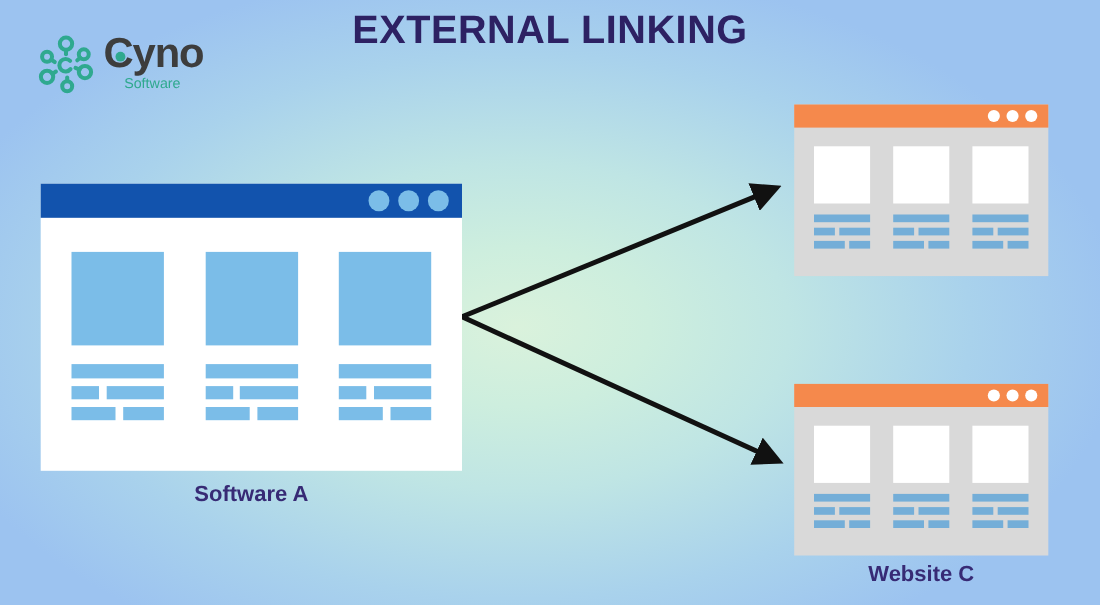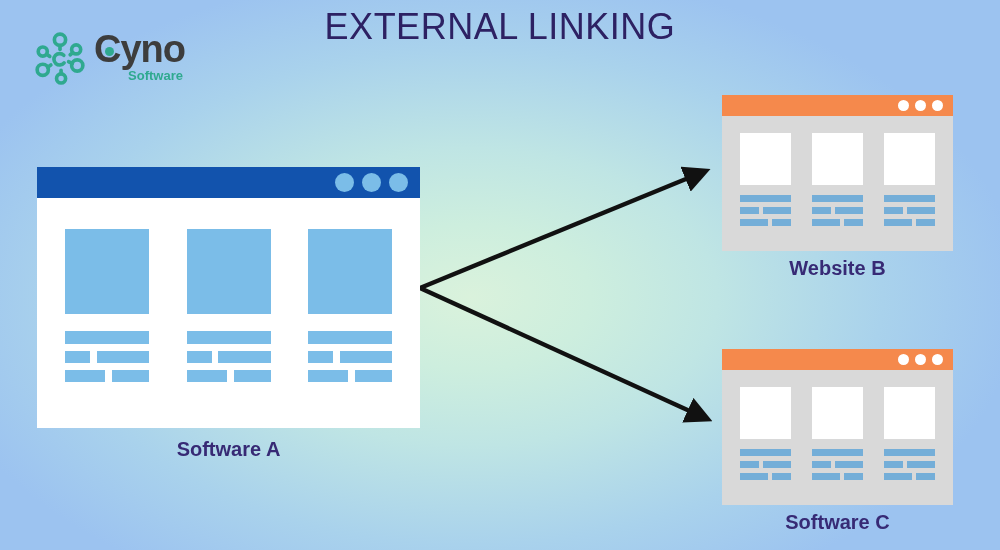--- a/index.html
+++ b/index.html
@@ -9,32 +9,32 @@
   .canvas {
     position:relative; width:1000px; height:550px; overflow:hidden;
     background:
       radial-gradient(ellipse 55% 60% at 47% 54%,
         #daf2dc 0%, #cdeede 22%, #bfe5e4 45%, #a9d2ec 75%, #9cc3f0 100%);
   }
 
   
   .main-title {
     position:absolute; top:6px; left:0; width:100%;
-    text-align:center; font-size:36px; font-weight:400;
+    text-align:center; font-size:36px; font-weight:700;
     letter-spacing:0.5px; color:#2d2163;
   }
 
   
   .logo { position:absolute; left:32px; top:30px; display:flex; align-items:flex-start; }
   .logo-icon { width:56px; height:56px; margin-right:6px; }
   .logo-text { position:relative; line-height:1; }
   .logo-brand { font-size:38px; font-weight:700; color:#3d3d3d; letter-spacing:-1px; }
   .logo-cdot { position:absolute; left:11px; top:17px; width:9px; height:9px;
                border-radius:50%; background:#2fa98f; }
-  .logo-sub { display:block; text-align:right; font-size:13px; font-weight:700;
+  .logo-sub { display:block; text-align:center; font-size:13px; font-weight:400;
               color:#2fa98f; margin-top:1px; padding-right:2px; }
 
   
   .site-a { position:absolute; left:37px; top:167px; width:383px; height:261px;
             background:#ffffff; }
   .site-a-titlebar { height:31px; background:#1253ad; display:flex; align-items:center;
                      justify-content:flex-end; gap:8px; padding-right:12px; }
   .dot-lg { width:19px; height:19px; border-radius:50%; background:#7bbde8; }
   .site-a-content { display:flex; justify-content:space-between; padding:31px 28px 0; }
   .col { width:84px; display:flex; flex-direction:column; }
@@ -208,21 +208,20 @@
             <span class="bar-sm sw38"></span>
             <span class="bar-sm sw54"></span>
           </div>
         <div class="bar-row-sm">
             <span class="bar-sm sw54"></span>
             <span class="bar-sm sw38"></span>
           </div>
       </div>
     </div>
   </div>
-  <div class="site-label label-b">Website B</div>
 
   <div class="site-sm site-c">
     <div class="site-sm-titlebar">
       <span class="dot-sm"></span>
       <span class="dot-sm"></span>
       <span class="dot-sm"></span>
     </div>
     <div class="site-sm-content">
       <div class="col-sm">
         <div class="img-sm"></div>
@@ -261,15 +260,15 @@
             <span class="bar-sm sw38"></span>
             <span class="bar-sm sw54"></span>
           </div>
         <div class="bar-row-sm">
             <span class="bar-sm sw54"></span>
             <span class="bar-sm sw38"></span>
           </div>
       </div>
     </div>
   </div>
-  <div class="site-label label-c">Software C</div>
+  <div class="site-label label-c">Website C</div>
 
 </div>
 
 </body></html>

